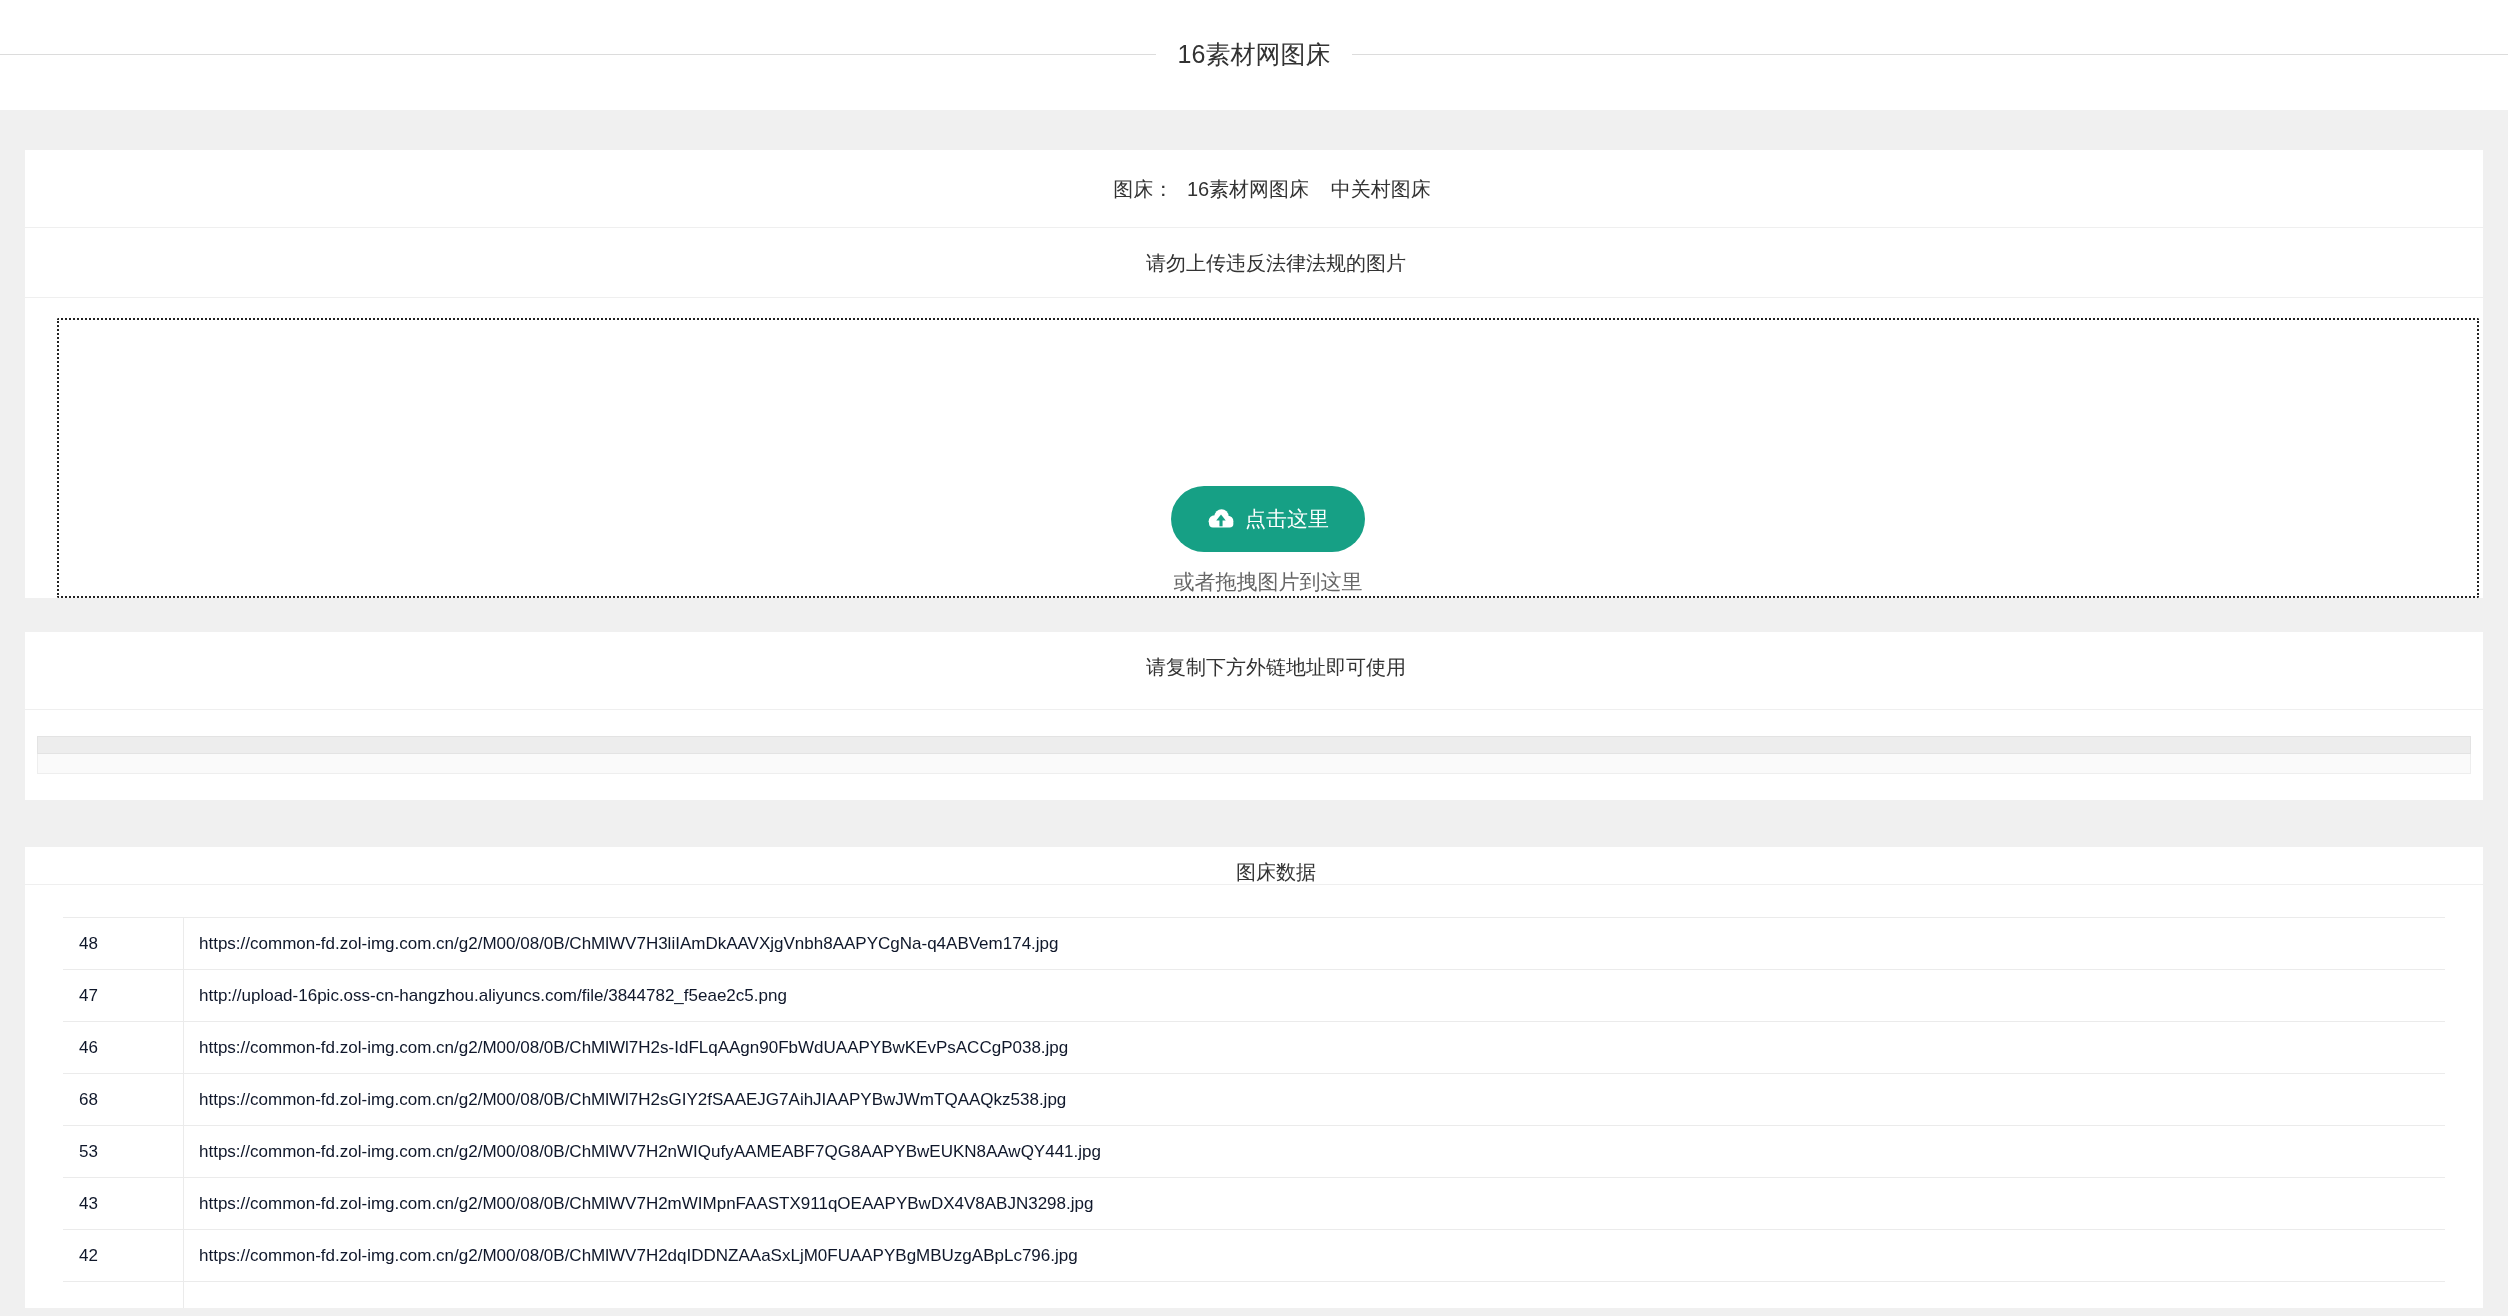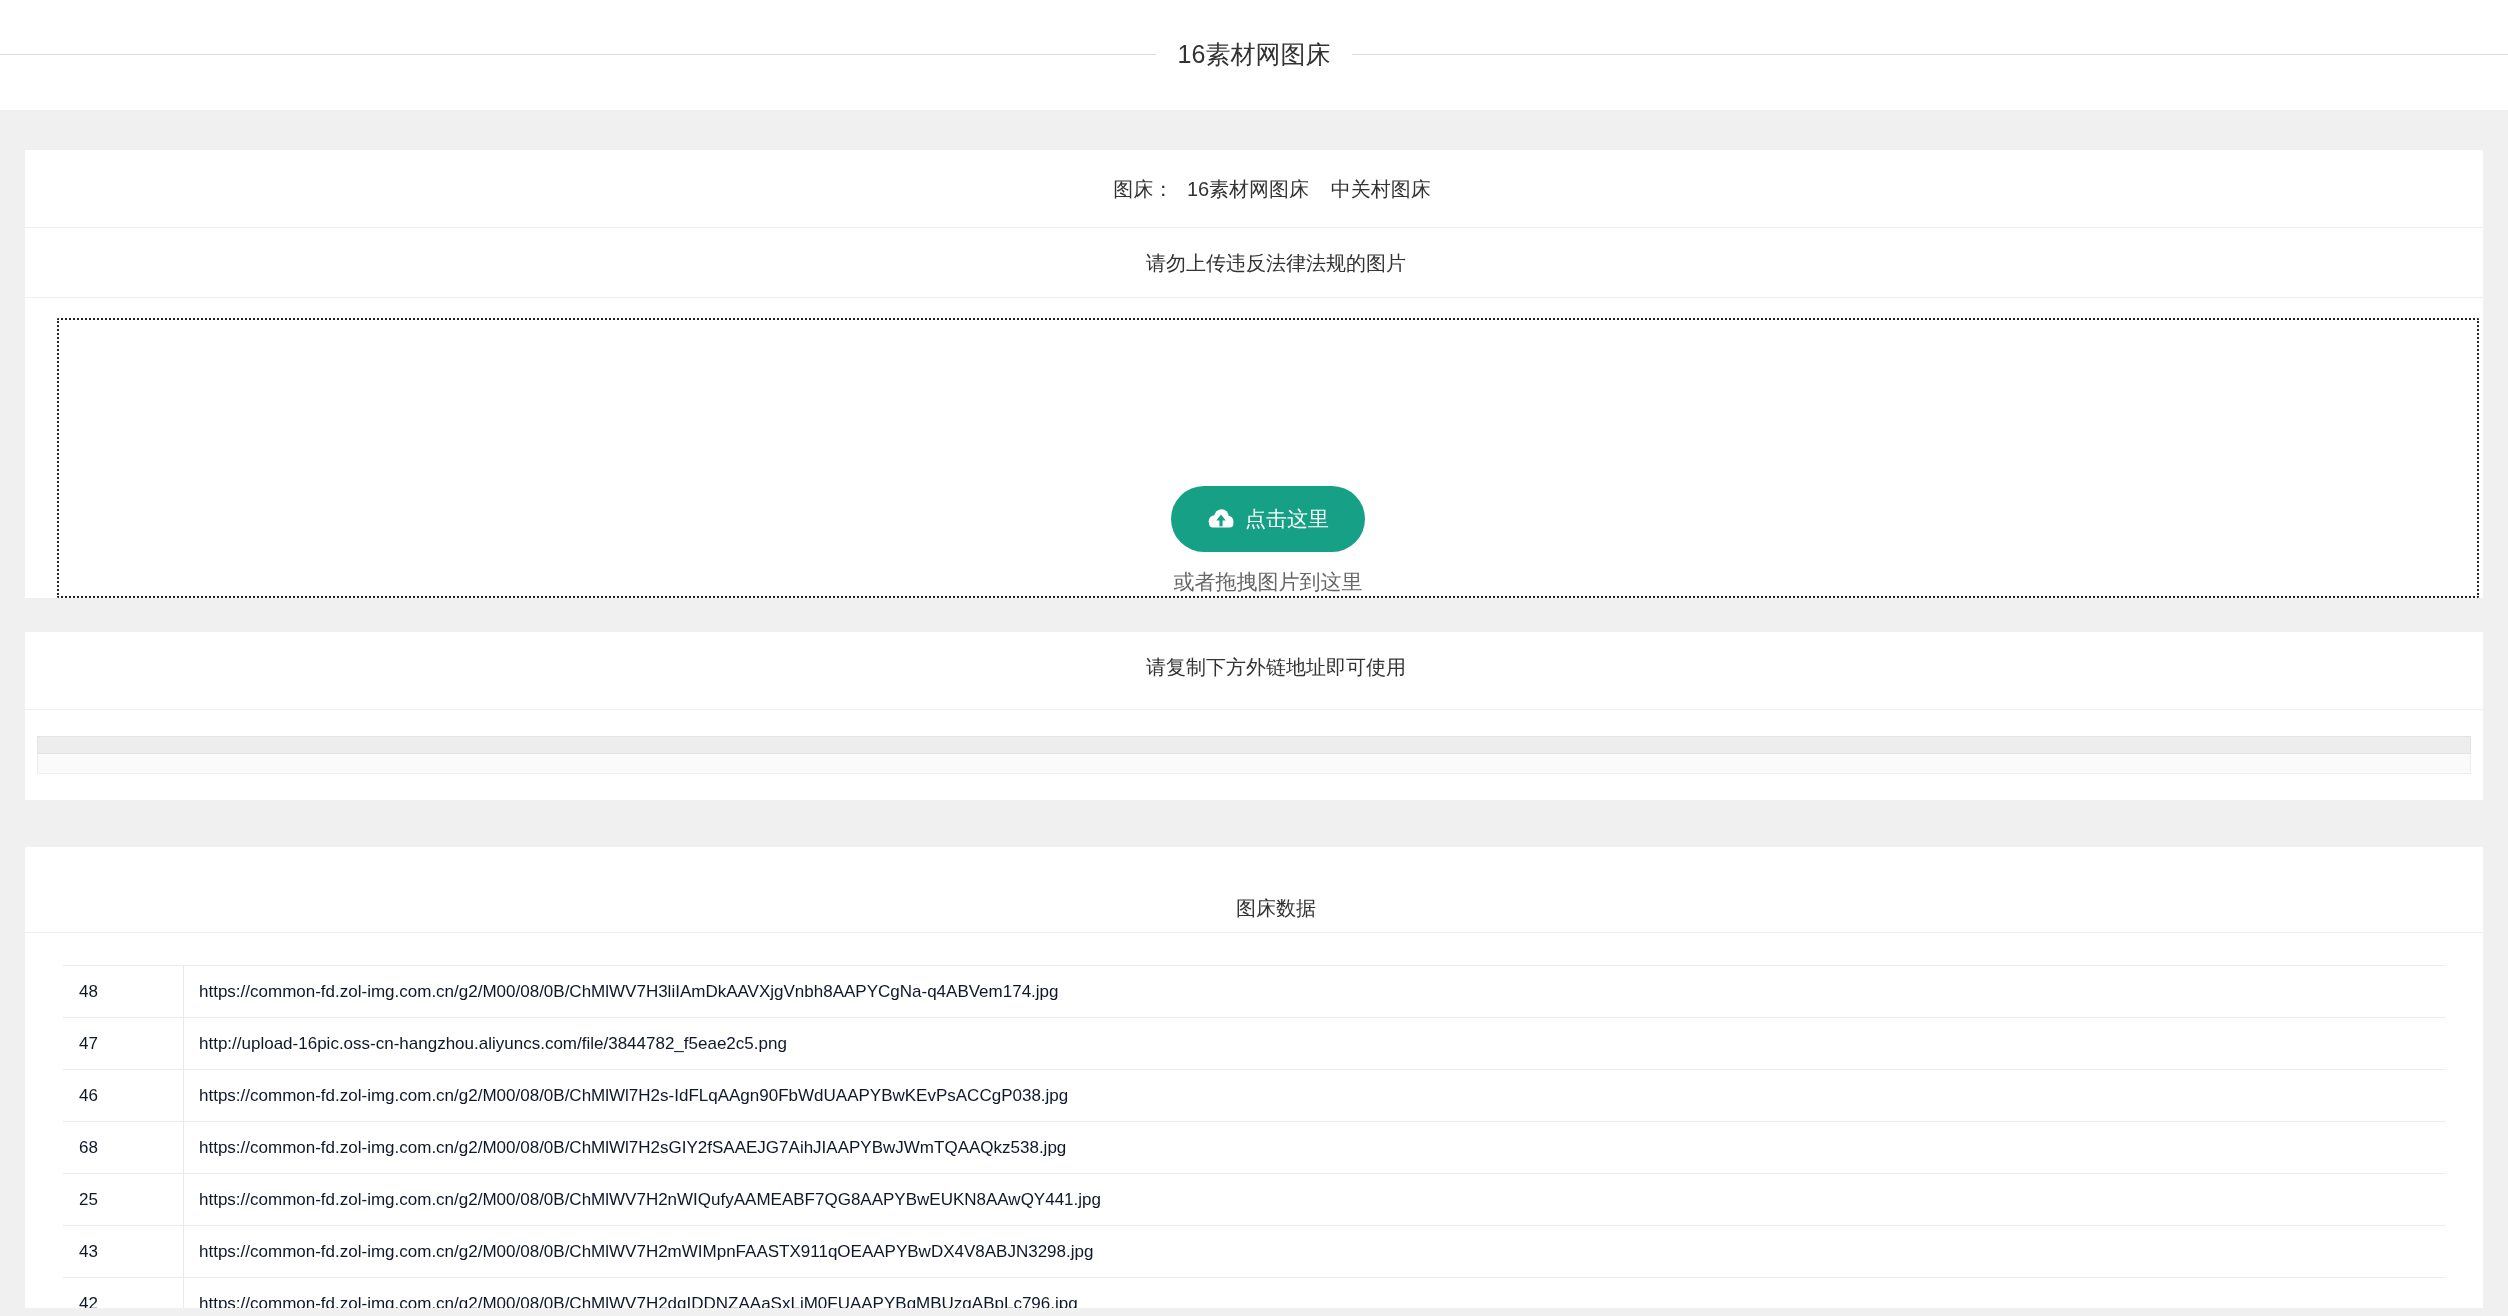--- a/index.html
+++ b/index.html
@@ -46,21 +46,21 @@
   .center-row {
     text-align: center;
     font-size: 20px;
     color: #333;
     border-bottom: 1px solid #efefef;
     padding-left: 44px;
   }
   .row-sources { height: 78px; line-height: 78px; }
   .row-warning { height: 70px; line-height: 70px; }
   .row-links-heading { height: 78px; line-height: 70px; }
-  .row-data-heading  { height: 50px; line-height: 50px; margin-top: 36px; }
+  .row-data-heading  { height: 38px; line-height: 50px; }
 
   .source-link { cursor: pointer; margin: 0 8px; color: #333; text-decoration: none; }
 
   
   .dropzone {
     margin: 20px 4px 34px 32px;
     height: 280px;
     border: 2px dotted #222;
     border-radius: 2px;
     display: flex;
@@ -198,21 +198,21 @@
     </div>
     <div class="data-row">
       <div class="cell-id">46</div>
       <div class="cell-url">https://common-fd.zol-img.com.cn/g2/M00/08/0B/ChMlWl7H2s-IdFLqAAgn90FbWdUAAPYBwKEvPsACCgP038.jpg</div>
     </div>
     <div class="data-row">
       <div class="cell-id">68</div>
       <div class="cell-url">https://common-fd.zol-img.com.cn/g2/M00/08/0B/ChMlWl7H2sGIY2fSAAEJG7AihJIAAPYBwJWmTQAAQkz538.jpg</div>
     </div>
     <div class="data-row">
-      <div class="cell-id">25</div>
+      <div class="cell-id">53</div>
       <div class="cell-url">https://common-fd.zol-img.com.cn/g2/M00/08/0B/ChMlWV7H2nWIQufyAAMEABF7QG8AAPYBwEUKN8AAwQY441.jpg</div>
     </div>
     <div class="data-row">
       <div class="cell-id">43</div>
       <div class="cell-url">https://common-fd.zol-img.com.cn/g2/M00/08/0B/ChMlWV7H2mWIMpnFAASTX911qOEAAPYBwDX4V8ABJN3298.jpg</div>
     </div>
     <div class="data-row">
       <div class="cell-id">42</div>
       <div class="cell-url">https://common-fd.zol-img.com.cn/g2/M00/08/0B/ChMlWV7H2dqIDDNZAAaSxLjM0FUAAPYBgMBUzgABpLc796.jpg</div>
     </div>

